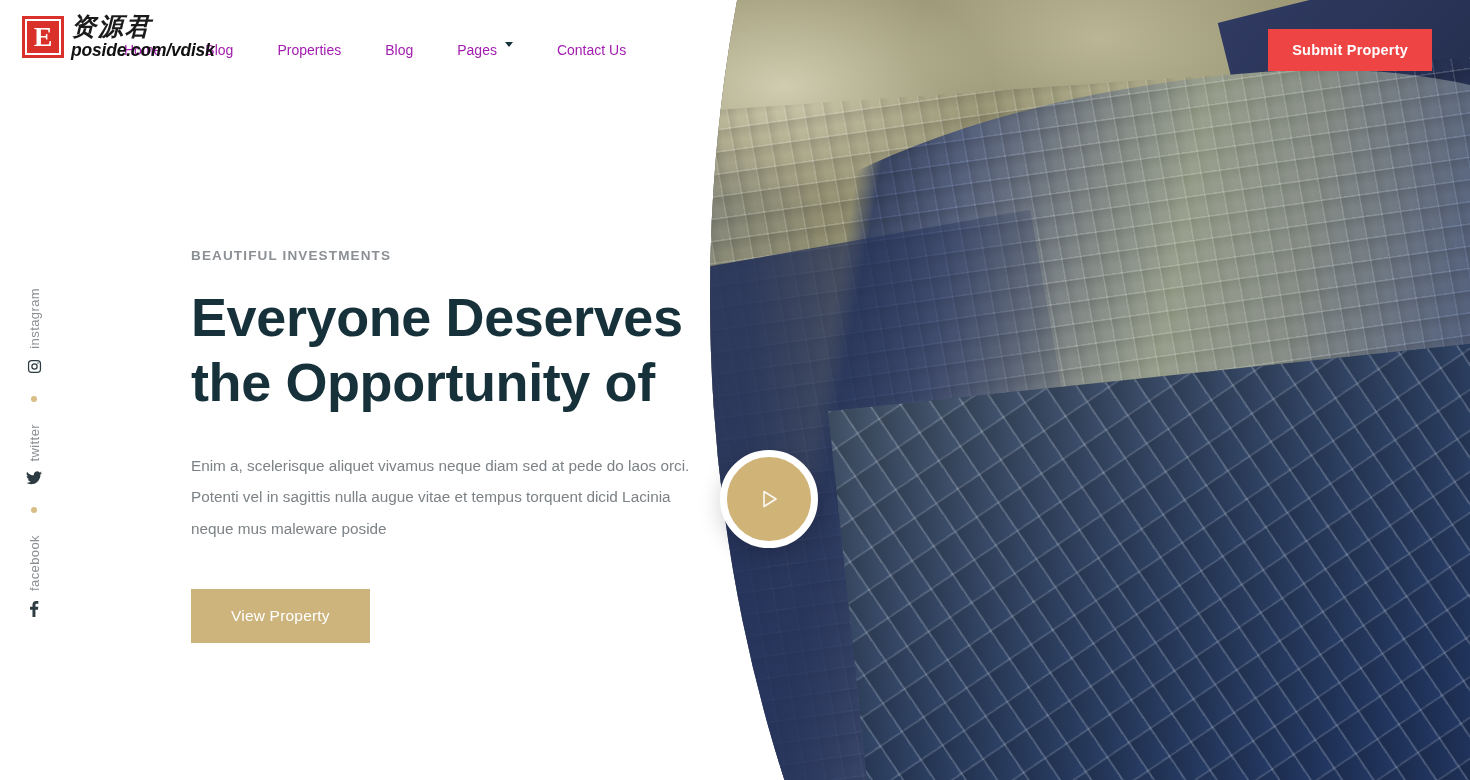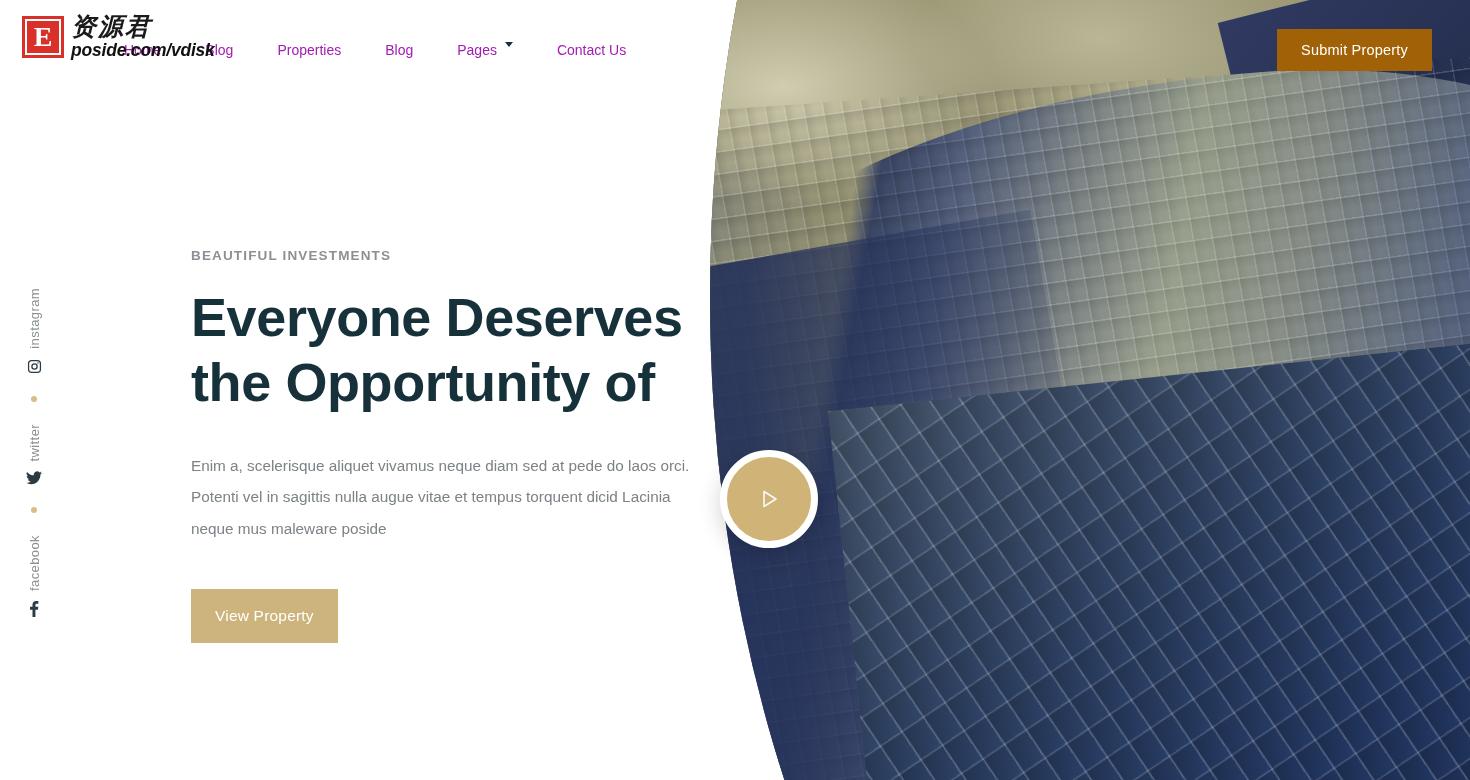--- a/index.html
+++ b/index.html
@@ -133,22 +133,22 @@
     display:flex; align-items:flex-start; gap:8px; cursor:pointer;
   }
   .caret {
     width:0; height:0; display:inline-block;
     border-left:4.5px solid transparent; border-right:4.5px solid transparent;
     border-top:5.5px solid #18323d;
   }
 
   .submit-btn {
     margin-left:auto; margin-right:38px;
-    background:#a16207; color:#ffffff;
-    font-size:14.5px; font-weight:normal;
+    background:#ef4444; color:#ffffff;
+    font-size:14.5px; font-weight:bold;
     padding:13px 24px; border:none; cursor:pointer;
     letter-spacing:.2px;
   }
 
   
   .social-rail {
     position:absolute; left:26px; top:288px;
     display:flex; flex-direction:column; align-items:center; gap:0; z-index:35;
   }
   .social-link {
@@ -174,21 +174,21 @@
   .hero-title {
     font-size:54px; font-weight:bold; line-height:1.21;
     color:#17313b; letter-spacing:-0.4px; margin-bottom:34px;
   }
   .hero-desc {
     font-size:15.3px; line-height:2.08; color:#7c8286; width:525px;
     margin-bottom:44px;
   }
   .view-btn {
     background:#cdb47c; color:#ffffff; border:none; cursor:pointer;
-    font-size:15.5px; padding:18px 24px; letter-spacing:.2px;
+    font-size:15.5px; padding:18px 40px; letter-spacing:.2px;
   }
 
   
   .play-btn {
     position:absolute; left:720px; top:450px;
     width:98px; height:98px; border-radius:50%;
     background:#cfb377; border:7px solid #ffffff;
     box-shadow:0 6px 22px rgba(0,0,0,.18);
     display:flex; align-items:center; justify-content:center;
     cursor:pointer; z-index:38;

